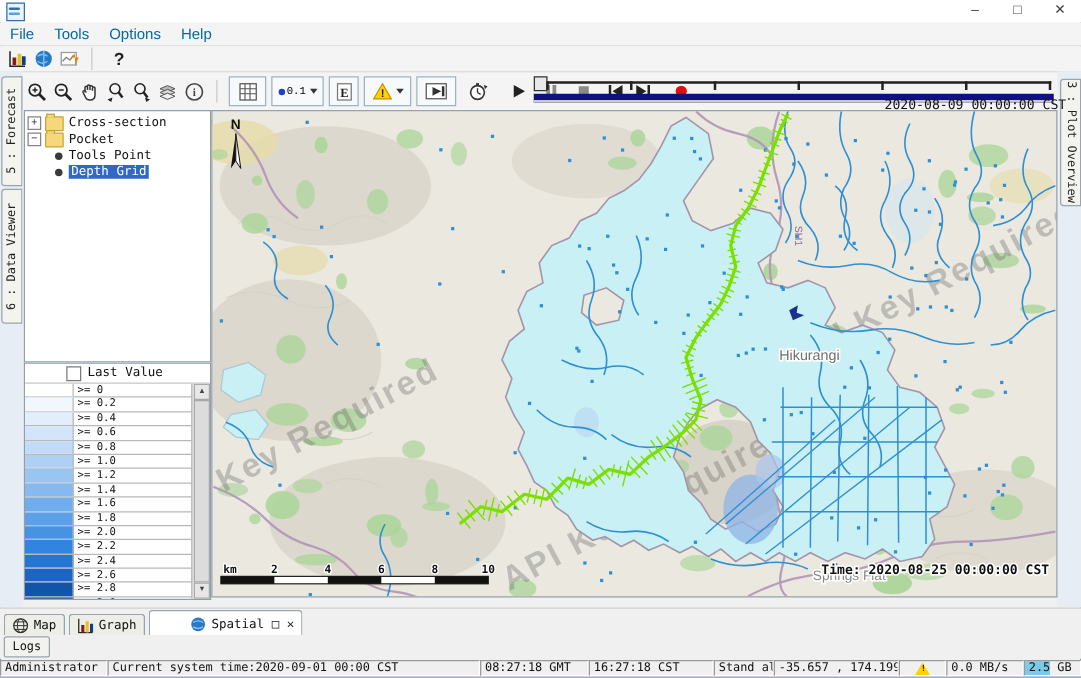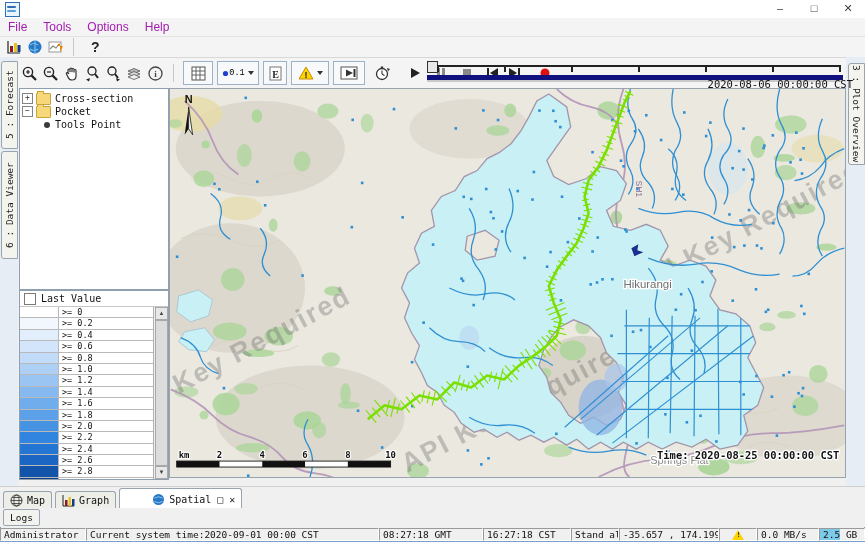--- a/index.html
+++ b/index.html
@@ -8,21 +8,21 @@
   
   #titlebar{position:absolute;left:0;top:0;width:865px;height:18px;background:#fff;display:flex;align-items:center;}
   #title-icon{width:13px;height:13px;margin:0 6px 0 5px;border:1px solid #2f6eb2;background:#eaf4fc;position:relative;}
   #title-icon:before{content:"";position:absolute;left:1px;top:3px;width:9px;height:2px;background:#2f6eb2;border-radius:2px;}
   #title-icon:after{content:"";position:absolute;left:1px;top:7px;width:9px;height:2px;background:#5aa0d8;border-radius:2px;}
   #window-title{font-size:12px;color:#111;white-space:pre;}
   #win-controls{margin-left:auto;display:flex;}
   .winbtn{width:34px;height:18px;text-align:center;font-size:11px;color:#444;line-height:17px;}
   
   #menubar{position:absolute;left:0;top:18px;width:865px;height:18px;background:#f4f4f4;display:flex;align-items:center;border-bottom:1px solid #e2e2e2;}
-  .menu-item{font-size:12px;color:#a21caf;padding:1px 8px;}
+  .menu-item{font-size:12px;color:#0369a1;padding:1px 8px;}
   
   #toolbar1{position:absolute;left:0;top:37px;width:865px;height:20px;background:#f4f4f4;display:flex;align-items:center;border-bottom:1px solid #d8d8d8;}
   #toolbar2{position:absolute;left:0;top:58px;width:865px;height:30px;background:#f4f4f4;display:flex;align-items:center;}
   .tbsep{width:1px;height:18px;background:#c8c8c8;margin:0 7px;}
   .tbicon{width:19px;height:19px;display:flex;align-items:center;justify-content:center;margin:0 1px;}
   .tbbtn{height:22px;border:1px solid #9db2c6;background:#f7f9fb;display:flex;align-items:center;justify-content:center;margin:0 2px;padding:0 2px;}
   .caret{width:0;height:0;border-left:3px solid transparent;border-right:3px solid transparent;border-top:4px solid #333;margin-left:3px;}
   #help-q{font-size:14px;font-weight:bold;color:#222;margin-left:10px;}
   
   #timeline{position:absolute;left:425px;top:59px;width:420px;height:24px;}
@@ -42,21 +42,21 @@
   #dock{position:absolute;left:18px;top:88px;width:151px;height:390px;background:#f0f0f0;}
   #tree-panel{position:absolute;left:1px;top:0;width:148px;height:200px;background:#fff;border:1px solid #8ea0b0;overflow:hidden;}
   .trow{height:13px;display:flex;align-items:center;font-family:"DejaVu Sans Mono",monospace;font-size:10px;color:#111;white-space:pre;}
   .expbox{width:9px;height:9px;border:1px solid #848484;background:#fff;font-size:8px;line-height:7px;text-align:center;color:#333;margin:0 3px 0 2px;flex:none;}
   .folder{width:13px;height:10px;background:#f6d87a;border:1px solid #c9a33a;border-radius:1px;margin-right:4px;flex:none;position:relative;}
   .folder:before{content:"";position:absolute;left:0;top:-3px;width:5px;height:2px;background:#f6d87a;border:1px solid #c9a33a;border-bottom:none;}
   .bullet{width:6px;height:6px;border-radius:50%;background:#3a3a3a;margin:0 5px 0 24px;flex:none;}
   .sel{background:#3168c8;color:#fff;padding:0 2px;}
   
   #legend-panel{position:absolute;left:1px;top:202px;width:148px;height:188px;background:#fff;border:1px solid #8ea0b0;}
-  #legend-check{height:15px;display:flex;align-items:center;border-bottom:1px solid #c6c6c6;font-family:"DejaVu Sans Mono",monospace;font-size:10px;color:#111;}
+  #legend-check{height:15px;display:flex;align-items:center;border-bottom:1px solid #c6c6c6;font-family:"DejaVu Sans Mono",monospace;font-size:10px;color:#111;padding-left:29px;}
   #legend-check .box{width:10px;height:10px;border:1px solid #7b7b7b;background:#fff;margin:0 5px 0 4px;}
   #legend-table{position:absolute;left:0;top:16px;right:14px;bottom:0;overflow:hidden;}
   .legend-row{height:10.4px;display:flex;border-bottom:1px solid #b9b9b9;}
   .legend-row .sw{width:38px;border-right:1px solid #b9b9b9;flex:none;}
   .legend-row .lb{font-family:"DejaVu Sans Mono",monospace;font-size:8.5px;color:#111;line-height:10px;padding-left:3px;}
   #legend-scroll{position:absolute;right:0;top:16px;width:14px;bottom:0;background:#f0f0f0;border-left:1px solid #b0b0b0;}
   .sarrow{position:absolute;left:1px;width:11px;height:11px;background:#e7e7e7;border:1px solid #a8a8a8;font-size:6px;line-height:10px;text-align:center;color:#444;}
   #sthumb{position:absolute;left:1px;top:13px;bottom:13px;width:11px;background:#dcdcdc;border:1px solid #a8a8a8;}
   
   #map{position:absolute;left:169px;top:88px;width:677px;height:390px;border:1px solid #97a3ad;box-sizing:border-box;background:#ebe8e0;}
@@ -252,21 +252,21 @@
     <div id="tl-handle"></div>
     <div id="tl-bar"></div>
   <div class="tl-tick" style="left: 12px;"></div>
       <div class="tl-tick" style="left: 79px;"></div>
       <div class="tl-tick" style="left: 146px;"></div>
       <div class="tl-tick" style="left: 213px;"></div>
       <div class="tl-tick" style="left: 280px;"></div>
       <div class="tl-tick" style="left: 347px;"></div>
       <div class="tl-tick" style="left: 414px;"></div>
     </div>
-  <div id="spatial-datetime">2020-08-06 00:00:00 CST</div>
+  <div id="spatial-datetime">2020-08-09 00:00:00 CST</div>
 
   <div id="leftstrip">
     <div class="vtab vtab-left" style="top:4px;height:86px">5 : Forecast</div>
     <div class="vtab vtab-left" style="top:94px;height:106px">6 : Data Viewer</div>
   </div>
   <div id="rightstrip">
     <div class="vtab vtab-right" style="top:6px;height:100px;left:2px">3 : Plot Overview</div>
   </div>
 
   <div id="dock">
@@ -277,20 +277,24 @@
         <span>Cross-section</span>
       </div>
       <div class="trow">
         <span class="expbox">−</span>
         <span class="folder"></span>
         <span>Pocket</span>
       </div>
       <div class="trow">
         <span class="bullet"></span>
         <span>Tools Point</span>
+      </div>
+      <div class="trow">
+        <span class="bullet"></span>
+        <span class="sel">Depth Grid</span>
       </div>
     </div>
 
     <div id="legend-panel">
       <div id="legend-check">
         <span class="box"></span>
         <span>Last Value</span>
       </div>
       <div id="legend-table">
           <div id="legend-rows">
@@ -814,22 +818,22 @@
     </div>
   </div>
 
   <div id="logsrow">
     <div id="logs-btn">Logs</div>
   </div>
 
   <div id="statusbar">
     <div class="scell" style="width:86px">Administrator</div>
     <div class="scell" style="flex:1">Current system time:2020-09-01 00:00 CST</div>
-    <div class="scell" style="width:104px">08:27:18 GMT</div>
-    <div class="scell" style="width:88px">16:27:18 CST</div>
+    <div class="scell" style="width:87px">08:27:18 GMT</div>
+    <div class="scell" style="width:100px">16:27:18 CST</div>
     <div class="scell" style="width:48px">Stand alone</div>
     <div class="scell" style="width:100px">-35.657 , 174.199</div>
     <div class="scell" style="width:38px;justify-content:center">
       <span class="warn-tri"></span>
     </div>
     <div class="scell" style="width:62px">0.0 MB/s</div>
     <div class="scell" id="cell-mem" style="width:46px">2.5 GB</div>
   </div>
 
 </div>

